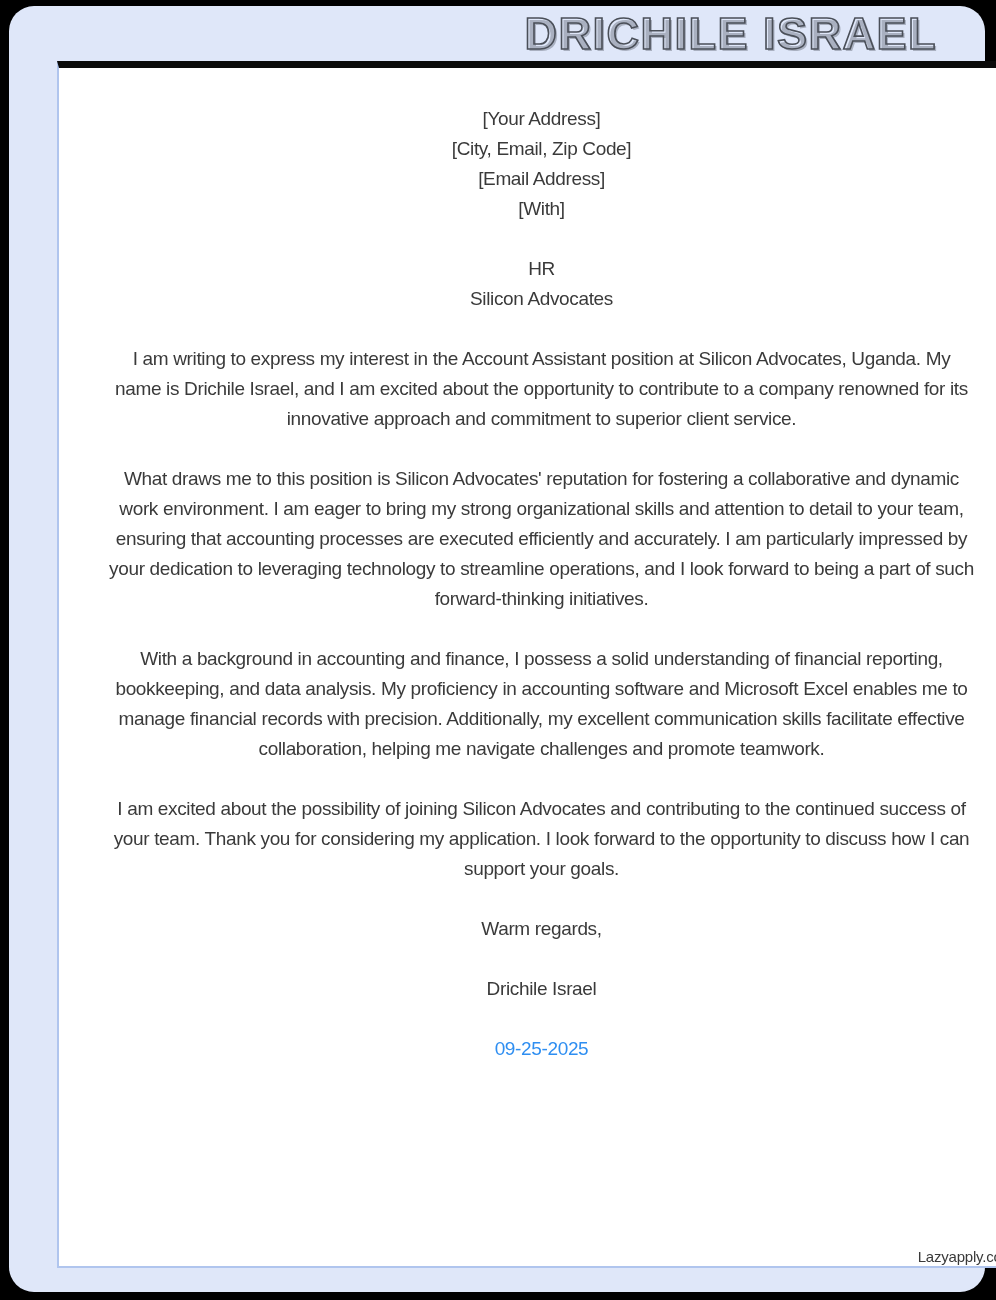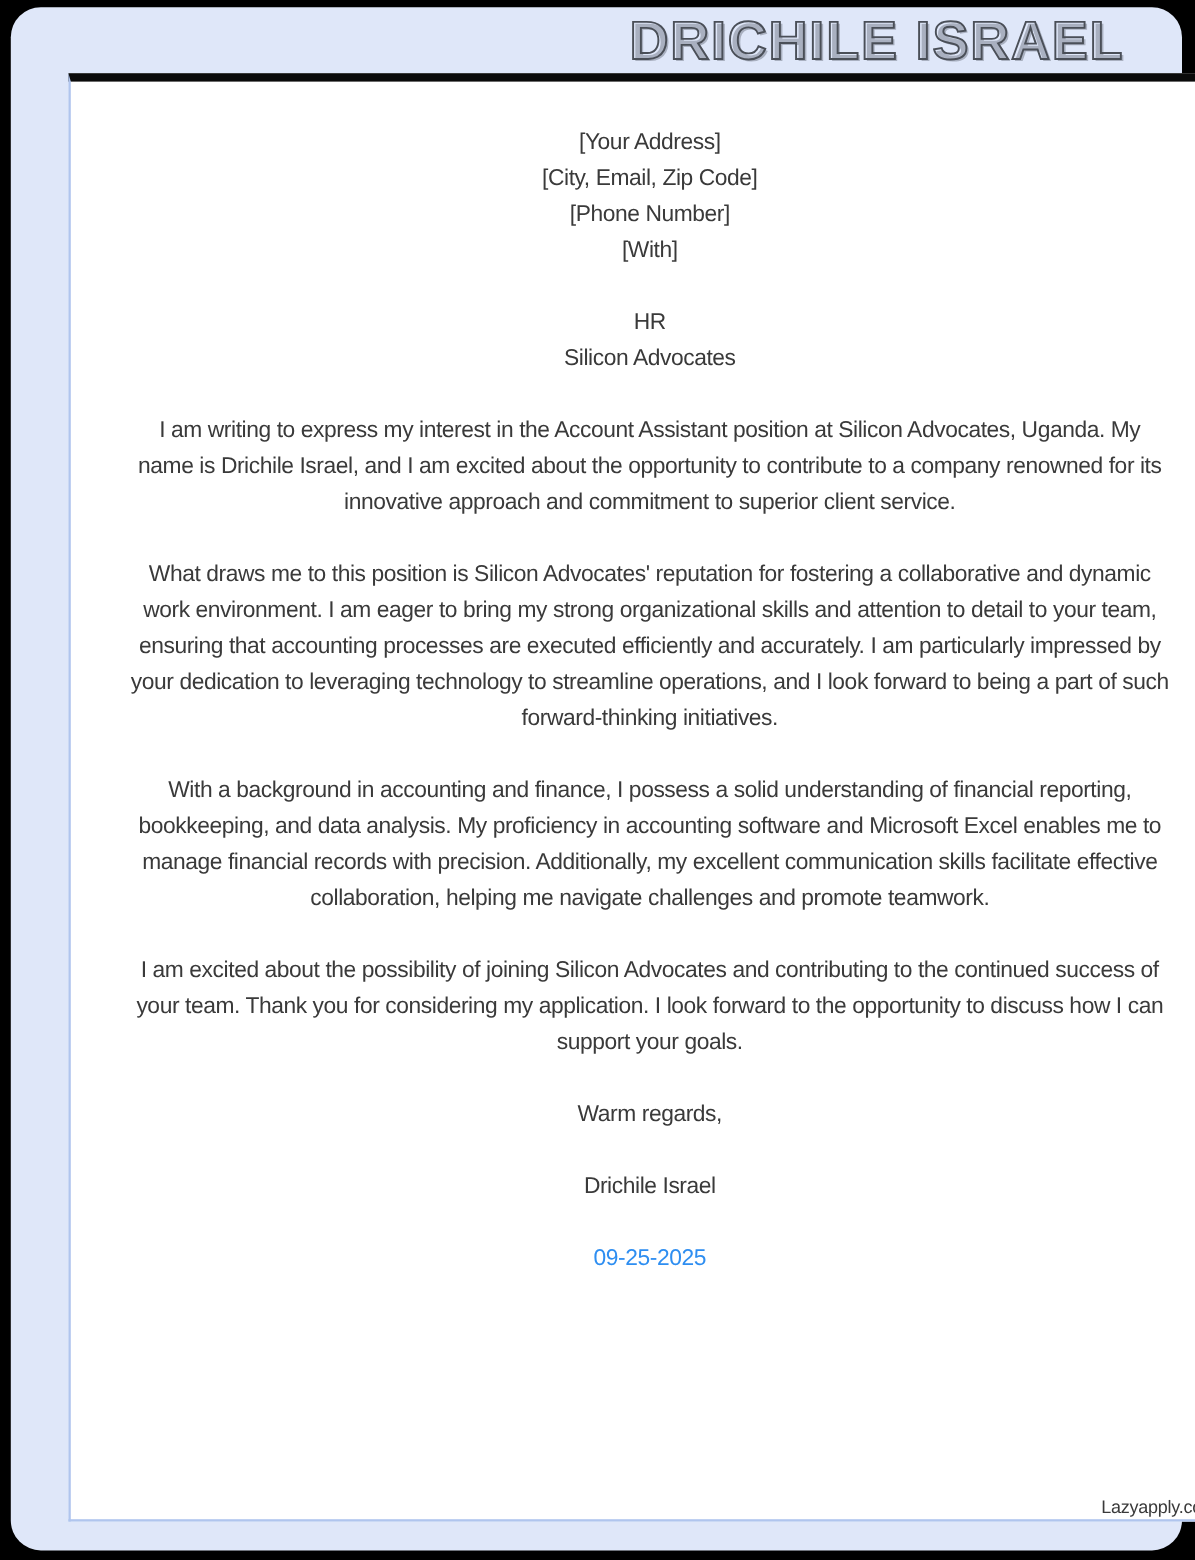--- a/index.html
+++ b/index.html
@@ -79,21 +79,21 @@
   <div class="header-bar">
     <span class="header-name">DRICHILE ISRAEL</span>
   </div>
 
   <div class="page">
     <div class="content">
 
       <div class="block">
         <div>[Your Address]</div>
         <div>[City, Email, Zip Code]</div>
-        <div>[Phone Number]</div>
+        <div>[Email Address]</div>
         <div>[With]</div>
       </div>
 
       <div class="block">
         <div>HR</div>
         <div>Silicon Advocates</div>
       </div>
 
 
       <p>I am writing to express my interest in the Account Assistant position at Silicon Advocates, Uganda. My name is Drichile Israel, and I am excited about the opportunity to contribute to a company renowned for its innovative approach and commitment to superior client service.</p>

